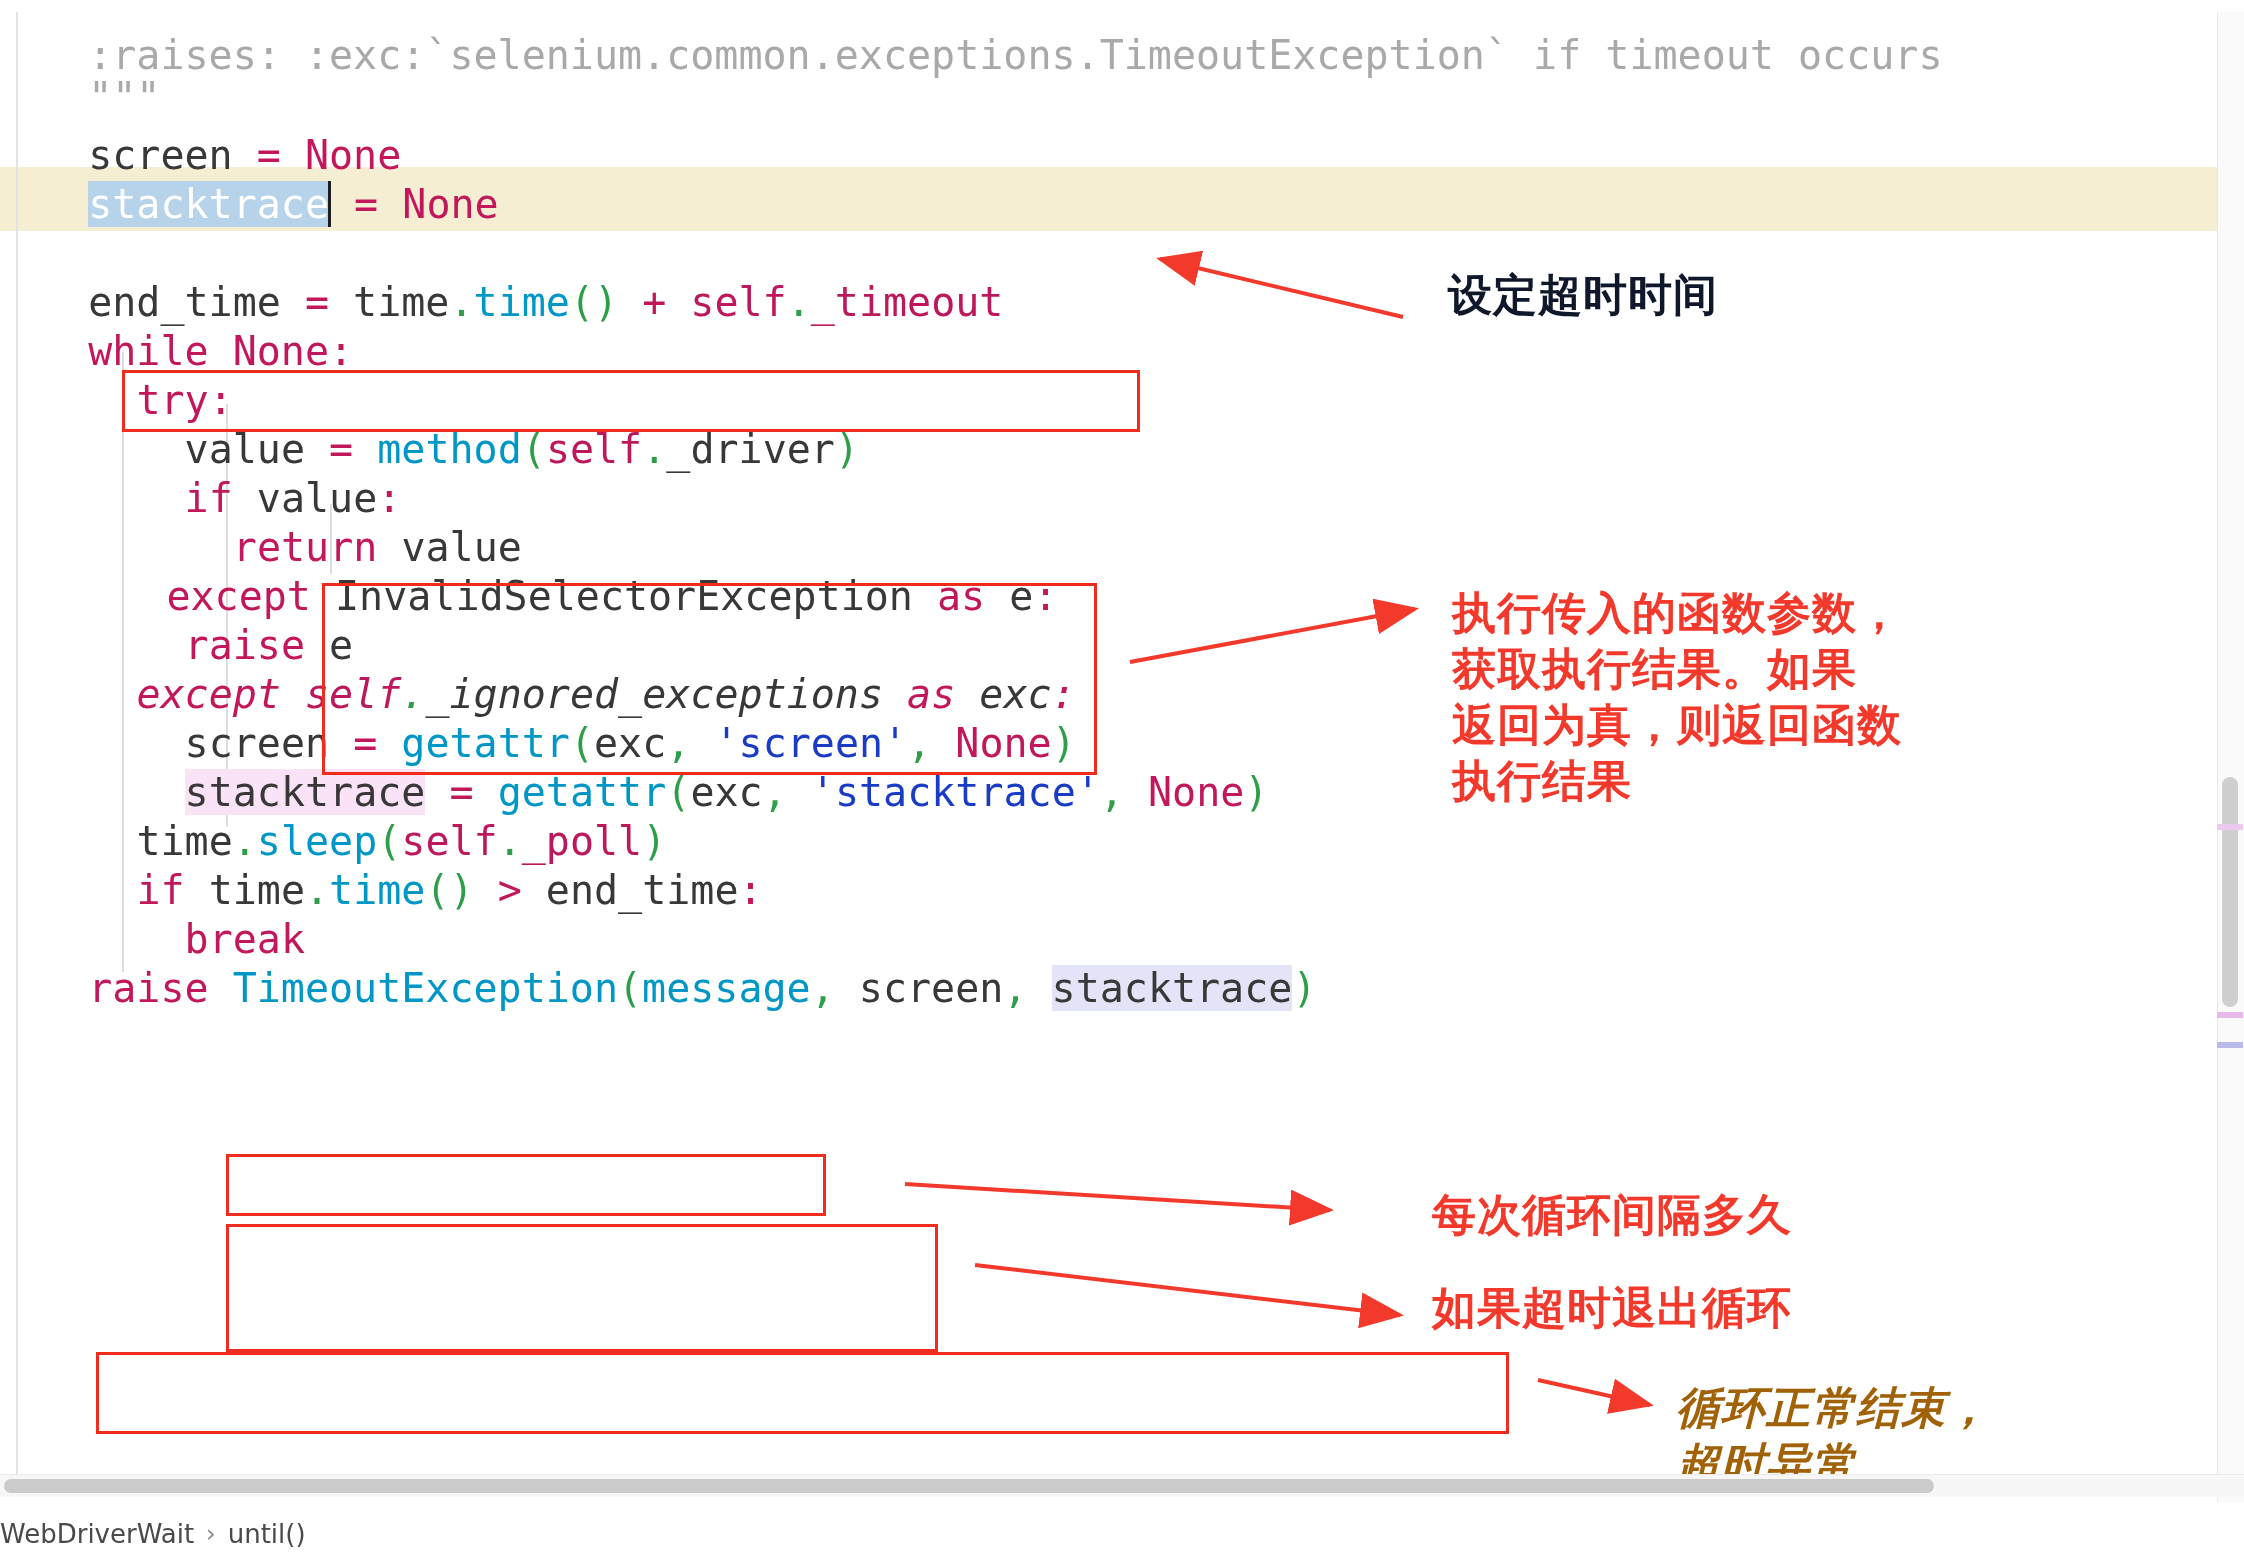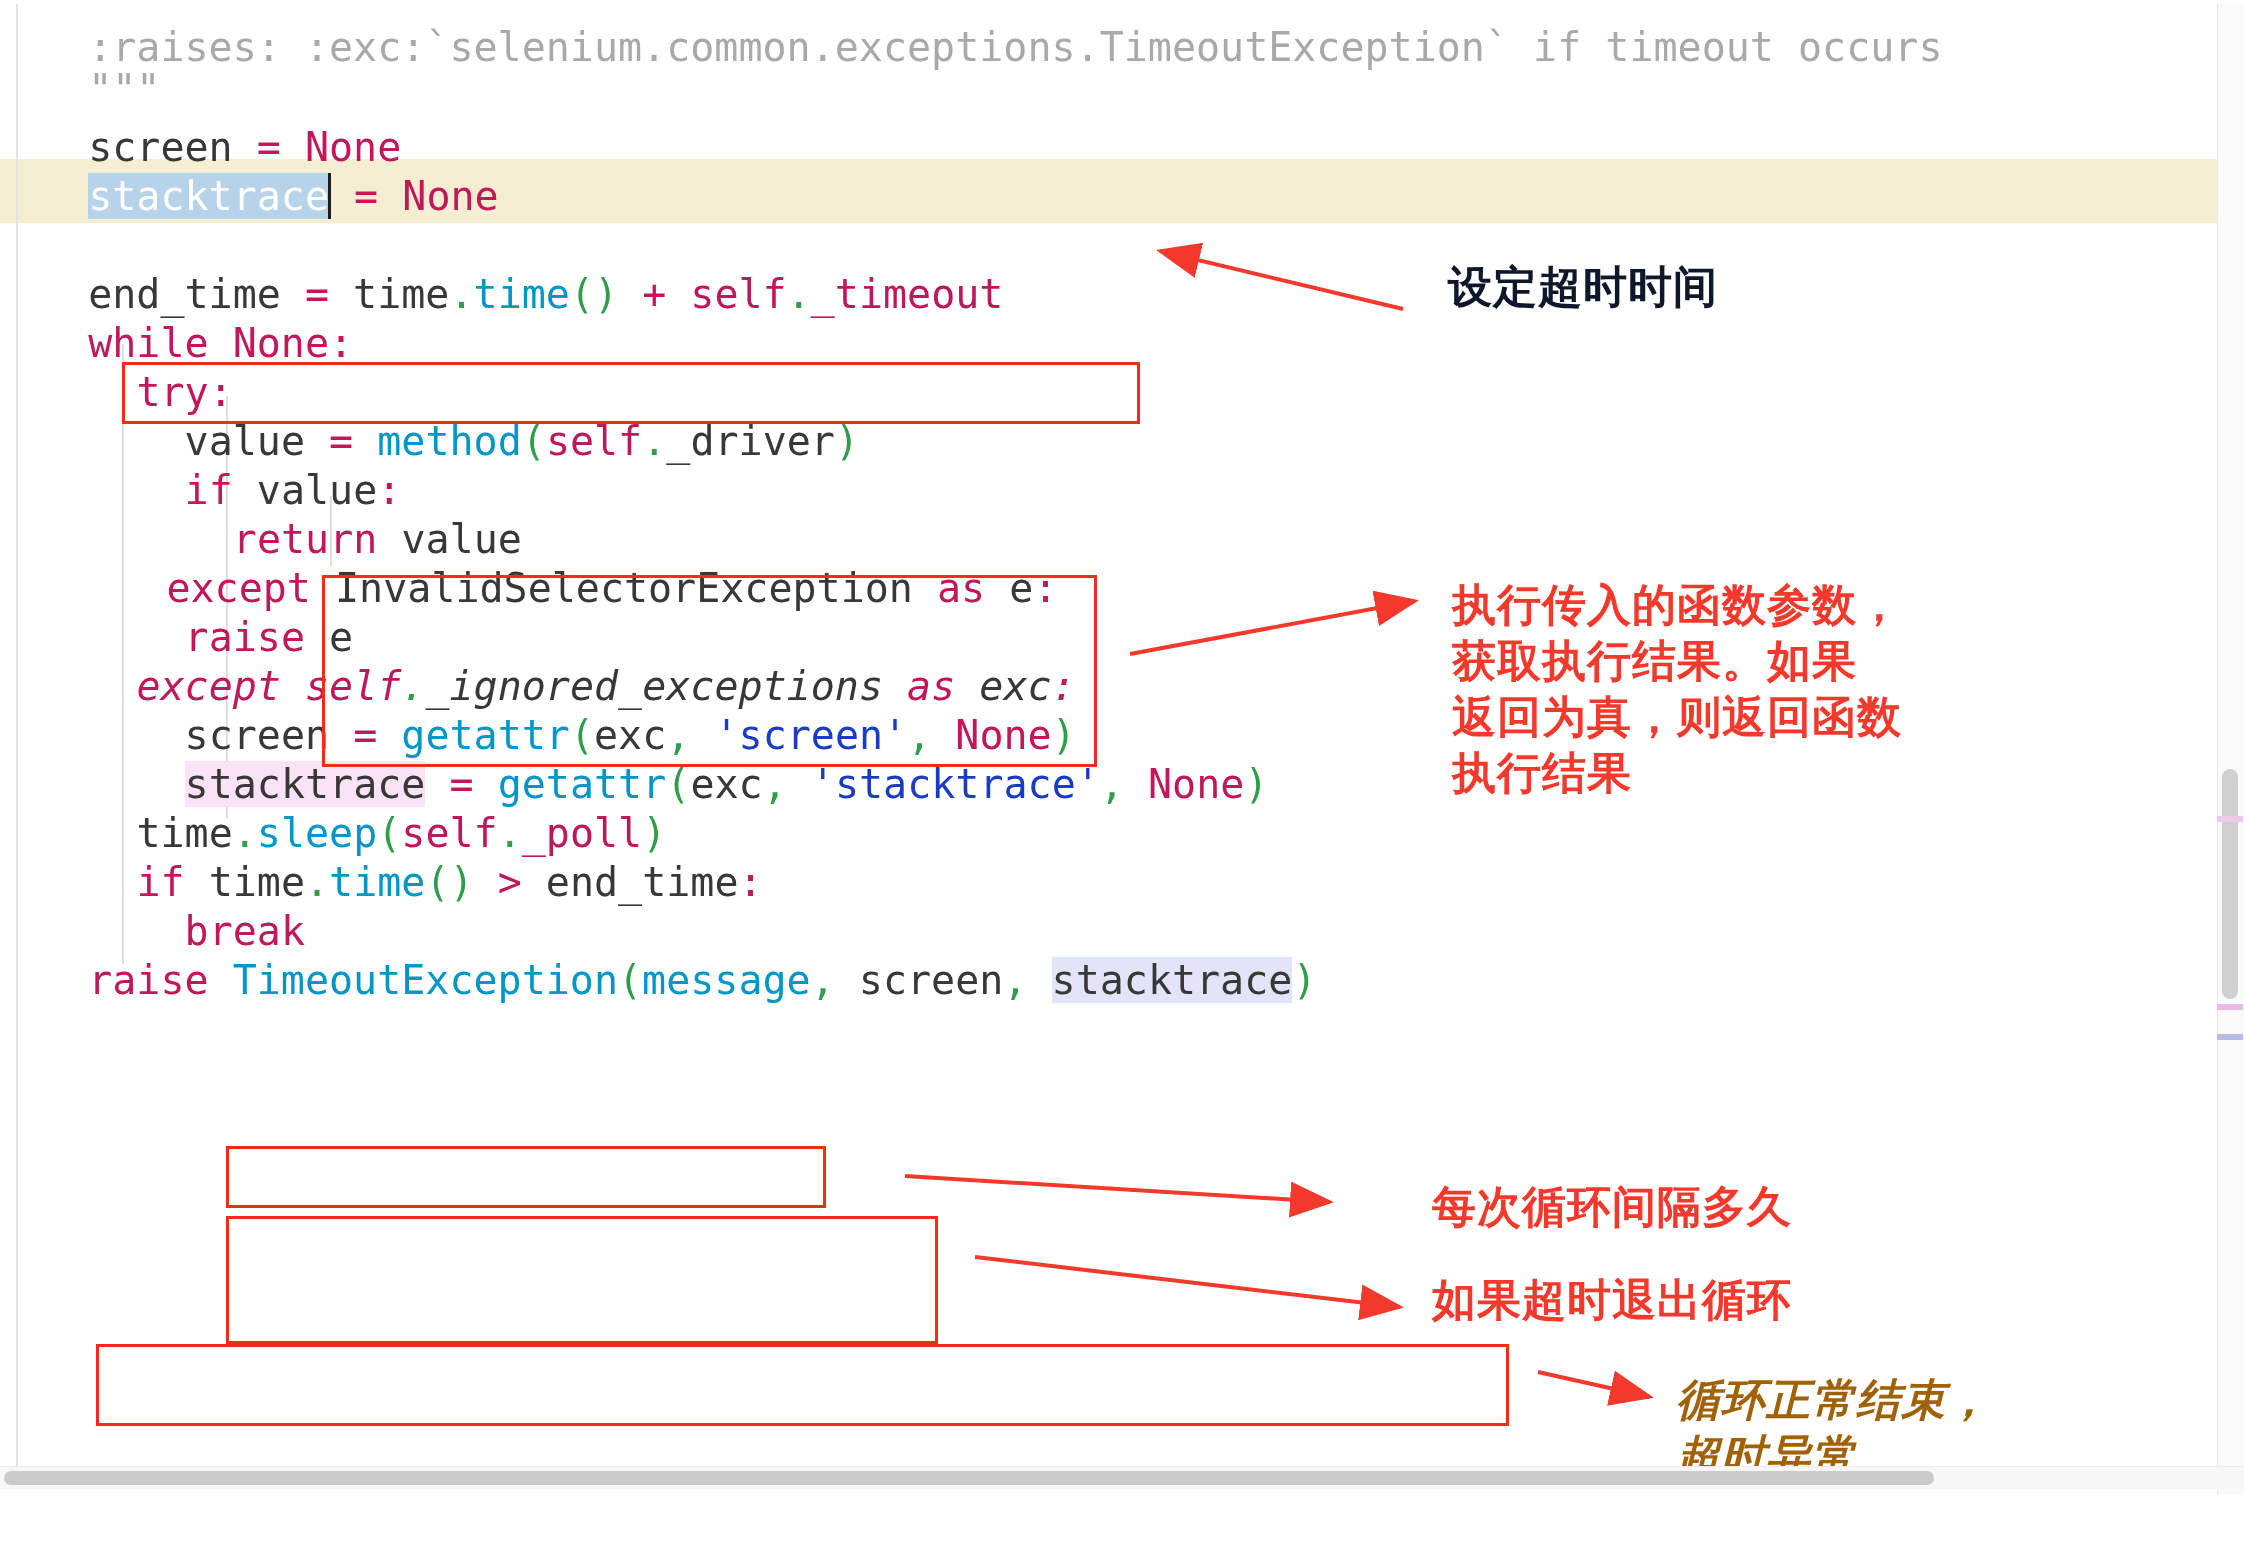--- a/index.html
+++ b/index.html
@@ -16,21 +16,21 @@
     position: relative;
     width: 2244px;
     height: 1556px;
     background: #ffffff;
     overflow: hidden;
   }
 
   
   .editor {
     position: absolute;
-    left: 0; top: 4px;
+    left: 0; top: 12px;
     width: 2244px;
     height: 1490px;
     background: #ffffff;
     overflow: hidden;
   }
 
   
   .gutter-rule {
     position: absolute;
     left: 16px; top: 0;
@@ -268,14 +268,19 @@
           <div class="vmark" style="top: 1000px; background: rgb(230, 185, 232);"></div>
           <div class="vmark" style="top: 1030px; background: rgb(185, 188, 232);"></div>
         </div>
     </div>
 
     <div class="hscroll-track" style="top:1462px;">
       <div class="hscroll-thumb" id="hthumb" style="left: 4px; width: 1930px;"></div>
     </div>
   </div>
 
+  <div class="breadcrumb-bar">
+    <span class="crumb">WebDriverWait</span>
+    <span class="crumb-sep">›</span>
+    <span class="crumb">until()</span>
+  </div>
 
 </div>
 
 </body></html>

